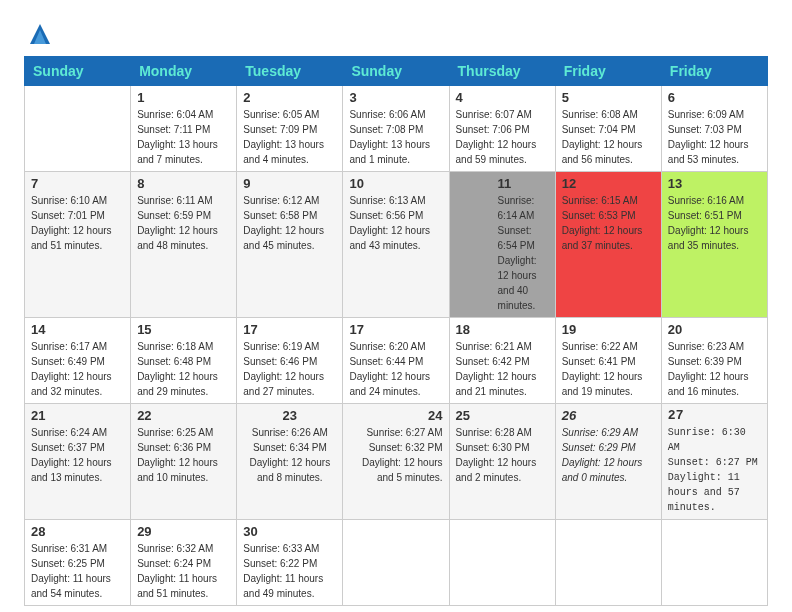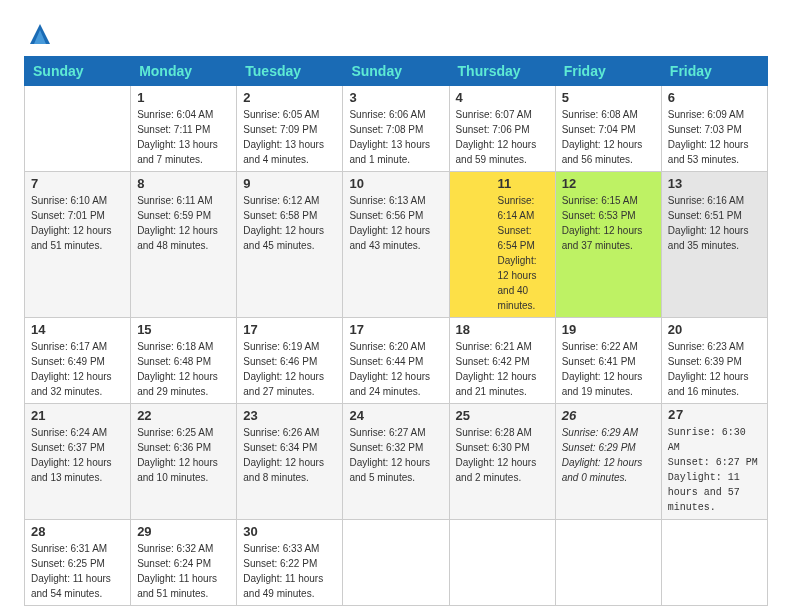--- a/index.html
+++ b/index.html
@@ -160,29 +160,29 @@
           <div class="day-info">Sunrise: 6:11 AM<br>Sunset: 6:59 PM<br>Daylight: 12 hours and 48 minutes.</div>
         </td>
         <td style="background: rgb(245, 245, 245);">
           <span class="day-number">9</span>
           <div class="day-info">Sunrise: 6:12 AM<br>Sunset: 6:58 PM<br>Daylight: 12 hours and 45 minutes.</div>
         </td>
         <td style="background: rgb(245, 245, 245);">
           <span class="day-number">10</span>
           <div class="day-info">Sunrise: 6:13 AM<br>Sunset: 6:56 PM<br>Daylight: 12 hours and 43 minutes.</div>
         </td>
-        <td style="background: #fde047; padding-left: 48px;">
+        <td style="background: #a3a3a3; padding-left: 48px;">
           <span class="day-number">11</span>
           <div class="day-info">Sunrise: 6:14 AM<br>Sunset: 6:54 PM<br>Daylight: 12 hours and 40 minutes.</div>
         </td>
-        <td style="background: #bef264; margin-top: 39px;">
+        <td style="background: #ef4444; margin-top: 39px;">
           <span class="day-number">12</span>
           <div class="day-info">Sunrise: 6:15 AM<br>Sunset: 6:53 PM<br>Daylight: 12 hours and 37 minutes.</div>
         </td>
-        <td style="background: #e5e5e5;">
+        <td style="background: #bef264;">
           <span class="day-number">13</span>
           <div class="day-info">Sunrise: 6:16 AM<br>Sunset: 6:51 PM<br>Daylight: 12 hours and 35 minutes.</div>
         </td>
       </tr>
       <tr>
         <td>
           <span class="day-number">14</span>
           <div class="day-info">Sunrise: 6:17 AM<br>Sunset: 6:49 PM<br>Daylight: 12 hours and 32 minutes.</div>
         </td>
         <td>
@@ -212,25 +212,25 @@
       </tr>
       <tr>
         <td style="background: rgb(245, 245, 245);">
           <span class="day-number">21</span>
           <div class="day-info">Sunrise: 6:24 AM<br>Sunset: 6:37 PM<br>Daylight: 12 hours and 13 minutes.</div>
         </td>
         <td style="background: rgb(245, 245, 245);">
           <span class="day-number">22</span>
           <div class="day-info">Sunrise: 6:25 AM<br>Sunset: 6:36 PM<br>Daylight: 12 hours and 10 minutes.</div>
         </td>
-        <td style="background: rgb(245, 245, 245);">
+        <td style="background: rgb(245, 245, 245); text-align: center;">
           <span class="day-number">23</span>
           <div class="day-info">Sunrise: 6:26 AM<br>Sunset: 6:34 PM<br>Daylight: 12 hours and 8 minutes.</div>
         </td>
-        <td style="background: rgb(245, 245, 245);">
+        <td style="background: rgb(245, 245, 245); text-align: right;">
           <span class="day-number">24</span>
           <div class="day-info">Sunrise: 6:27 AM<br>Sunset: 6:32 PM<br>Daylight: 12 hours and 5 minutes.</div>
         </td>
         <td style="background: rgb(245, 245, 245);">
           <span class="day-number">25</span>
           <div class="day-info">Sunrise: 6:28 AM<br>Sunset: 6:30 PM<br>Daylight: 12 hours and 2 minutes.</div>
         </td>
         <td style="background: rgb(245, 245, 245); font-style: italic;">
           <span class="day-number">26</span>
           <div class="day-info">Sunrise: 6:29 AM<br>Sunset: 6:29 PM<br>Daylight: 12 hours and 0 minutes.</div>

